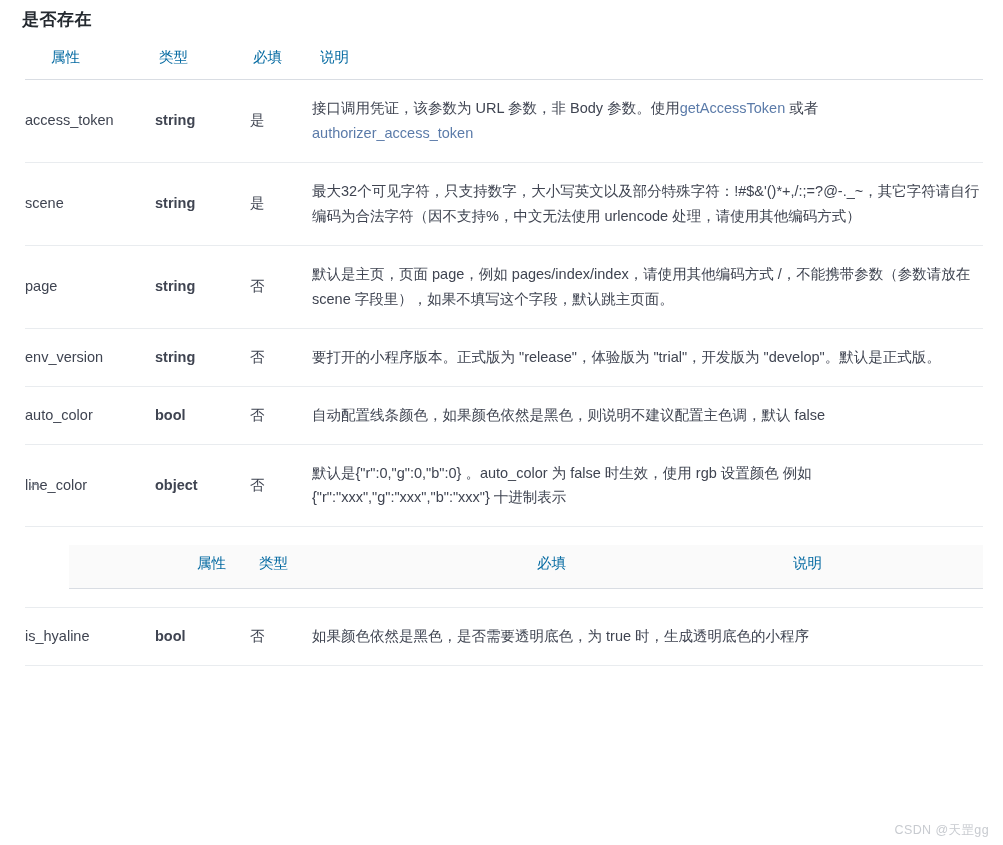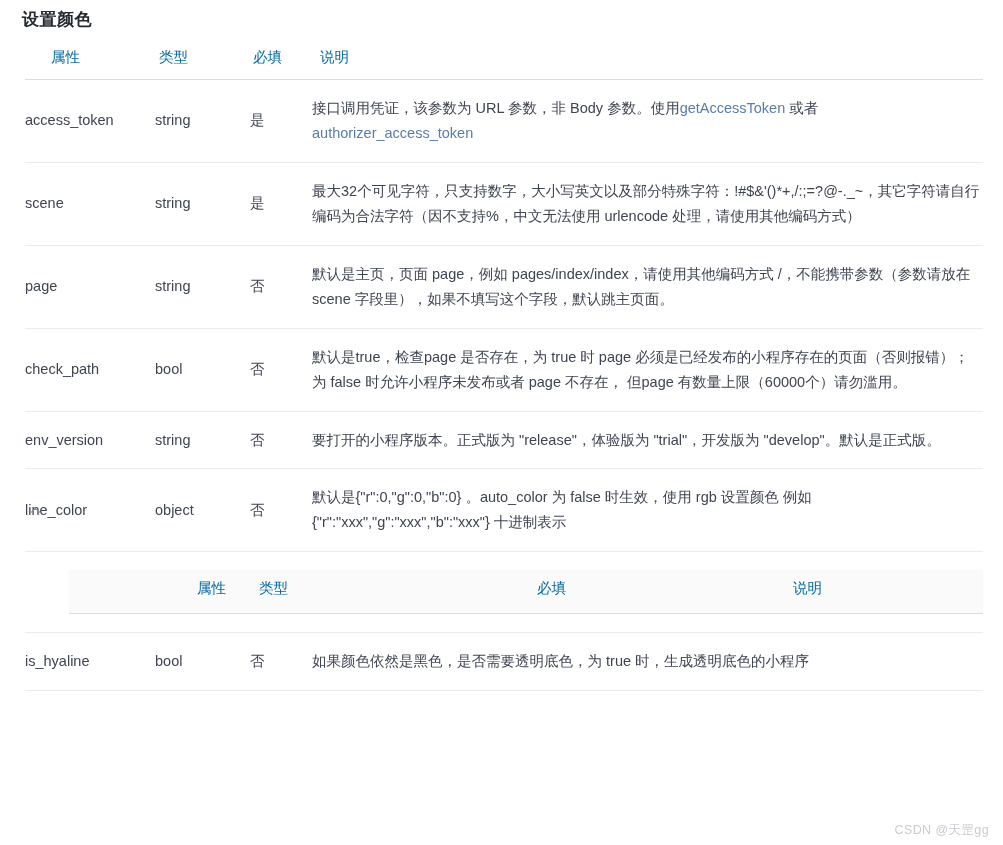--- a/index.html
+++ b/index.html
@@ -75,21 +75,21 @@
   }
 
   .param-table tbody tr:last-child td { border-bottom: 1px solid #e9ecef; }
 
   td.attr-cell {
     padding-left: 26px;
     position: relative;
     white-space: nowrap;
     color: #3f4451;
   }
-  td.type-cell { padding-left: 4px; color: #3f4451; }
+  td.type-cell { padding-left: 4px; color: #3f4451; font-weight: bold; }
   td.req-cell  { padding-left: 3px; color: #3f4451; }
   td.desc-cell { padding-left: 8px; padding-right: 4px; color: #3f4451; }
 
   .desc-cell a, .inline-link {
     color: #5b7ba9;
     text-decoration: none;
     cursor: pointer;
   }
 
   
@@ -148,21 +148,21 @@
     color: #c8cbd0;
     letter-spacing: 0.4px;
     user-select: none;
   }
 </style>
 </head>
 <body>
 
 <div class="page">
 
-  <div class="section-title">设置颜色</div>
+  <div class="section-title">是否存在</div>
 
   <table class="param-table">
     <colgroup>
       <col class="c-attr">
         <col class="c-type">
         <col class="c-req">
         <col class="c-desc">
     </colgroup>
     <thead>
       <tr>
@@ -188,35 +188,35 @@
         <td class="desc-cell">最大32个可见字符，只支持数字，大小写英文以及部分特殊字符：!#$&amp;'()*+,/:;=?@-._~，其它字符请自行编码为合法字符（因不支持%，中文无法使用 urlencode 处理，请使用其他编码方式）</td>
       </tr>
 
       <tr>
         <td class="attr-cell">page</td>
         <td class="type-cell">string</td>
         <td class="req-cell">否</td>
         <td class="desc-cell">默认是主页，页面 page，例如 pages/index/index，请使用其他编码方式 /，不能携带参数（参数请放在 scene 字段里），如果不填写这个字段，默认跳主页面。</td>
       </tr>
 
-      <tr>
-        <td class="attr-cell">check_path</td>
+
+      <tr>
+        <td class="attr-cell">env_version</td>
+        <td class="type-cell">string</td>
+        <td class="req-cell">否</td>
+        <td class="desc-cell">要打开的小程序版本。正式版为 "release"，体验版为 "trial"，开发版为 "develop"。默认是正式版。</td>
+      </tr>
+
+
+      <tr>
+        <td class="attr-cell">auto_color</td>
         <td class="type-cell">bool</td>
         <td class="req-cell">否</td>
-        <td class="desc-cell">默认是true，检查page 是否存在，为 true 时 page 必须是已经发布的小程序存在的页面（否则报错）；为 false 时允许小程序未发布或者 page 不存在， 但page 有数量上限（60000个）请勿滥用。</td>
-      </tr>
-
-      <tr>
-        <td class="attr-cell">env_version</td>
-        <td class="type-cell">string</td>
-        <td class="req-cell">否</td>
-        <td class="desc-cell">要打开的小程序版本。正式版为 "release"，体验版为 "trial"，开发版为 "develop"。默认是正式版。</td>
-      </tr>
-
-
+        <td class="desc-cell">自动配置线条颜色，如果颜色依然是黑色，则说明不建议配置主色调，默认 false</td>
+      </tr>
 
       <tr>
         <td class="attr-cell">
           <span class="toggle">
             <svg width="13" height="13" viewBox="0 0 13 13" aria-hidden="true">
               <path d="M2.4 8.2 L6.5 4.3 L10.6 8.2" fill="none" stroke="#8a8f99" stroke-width="1.1" stroke-linecap="round" stroke-linejoin="round"></path>
             </svg>
           </span>
           <span>line_color</span>
         </td>

